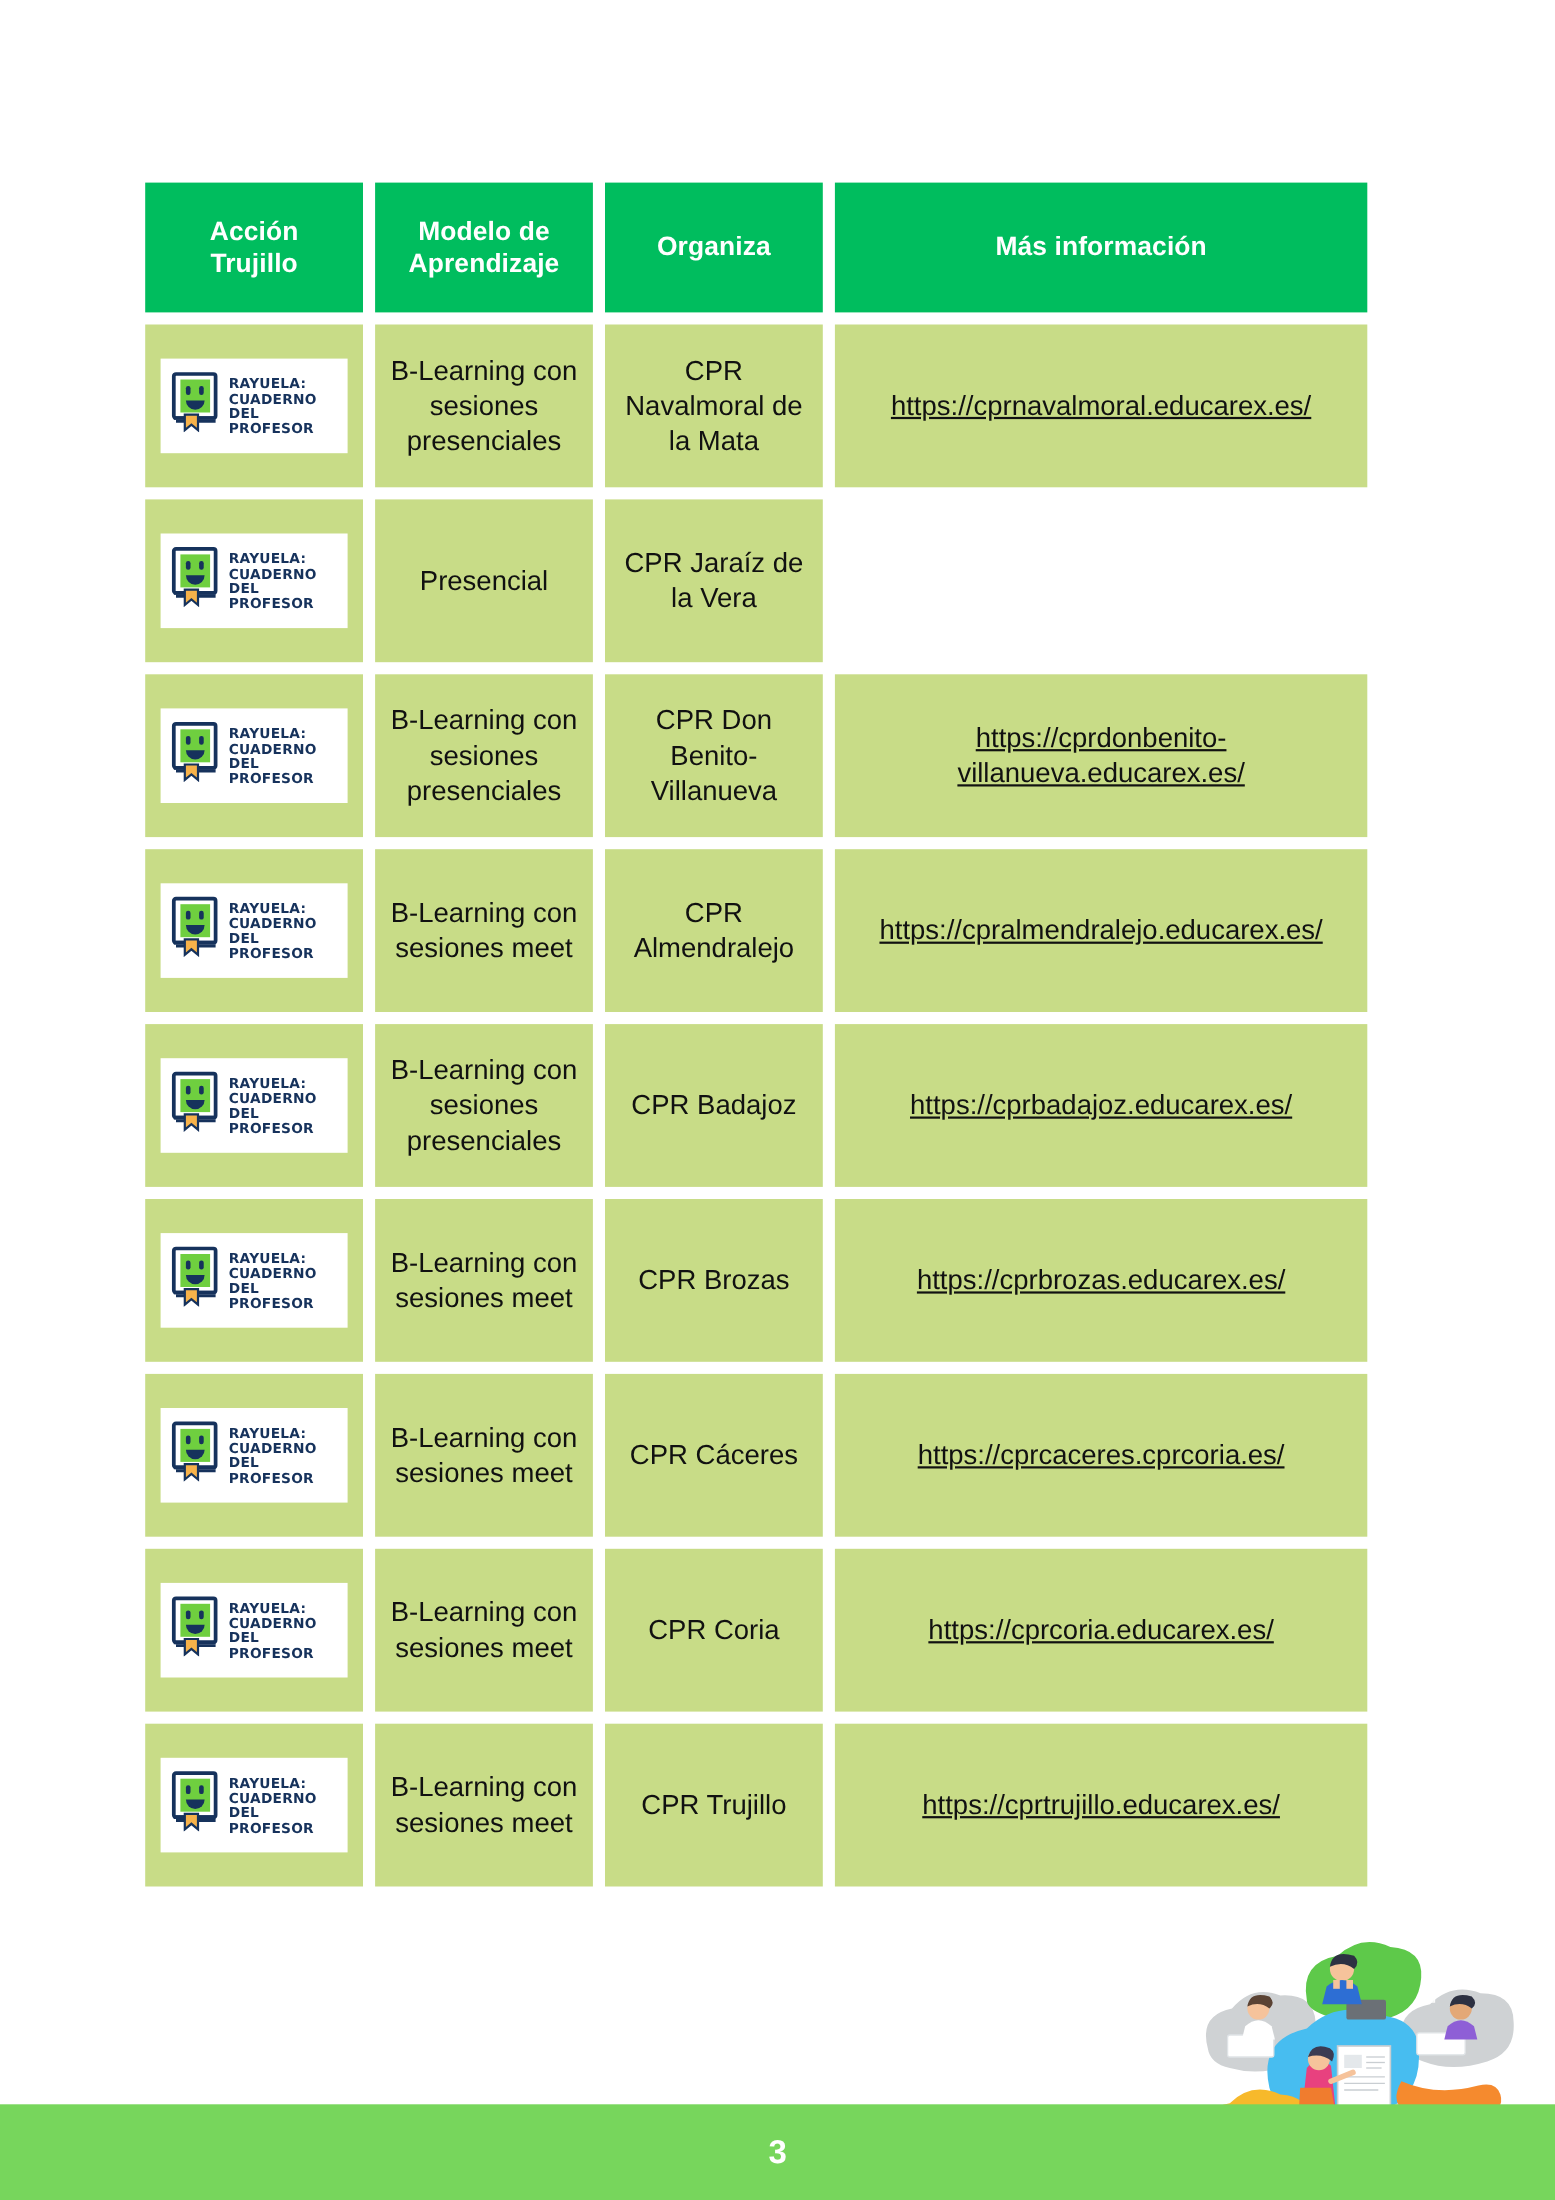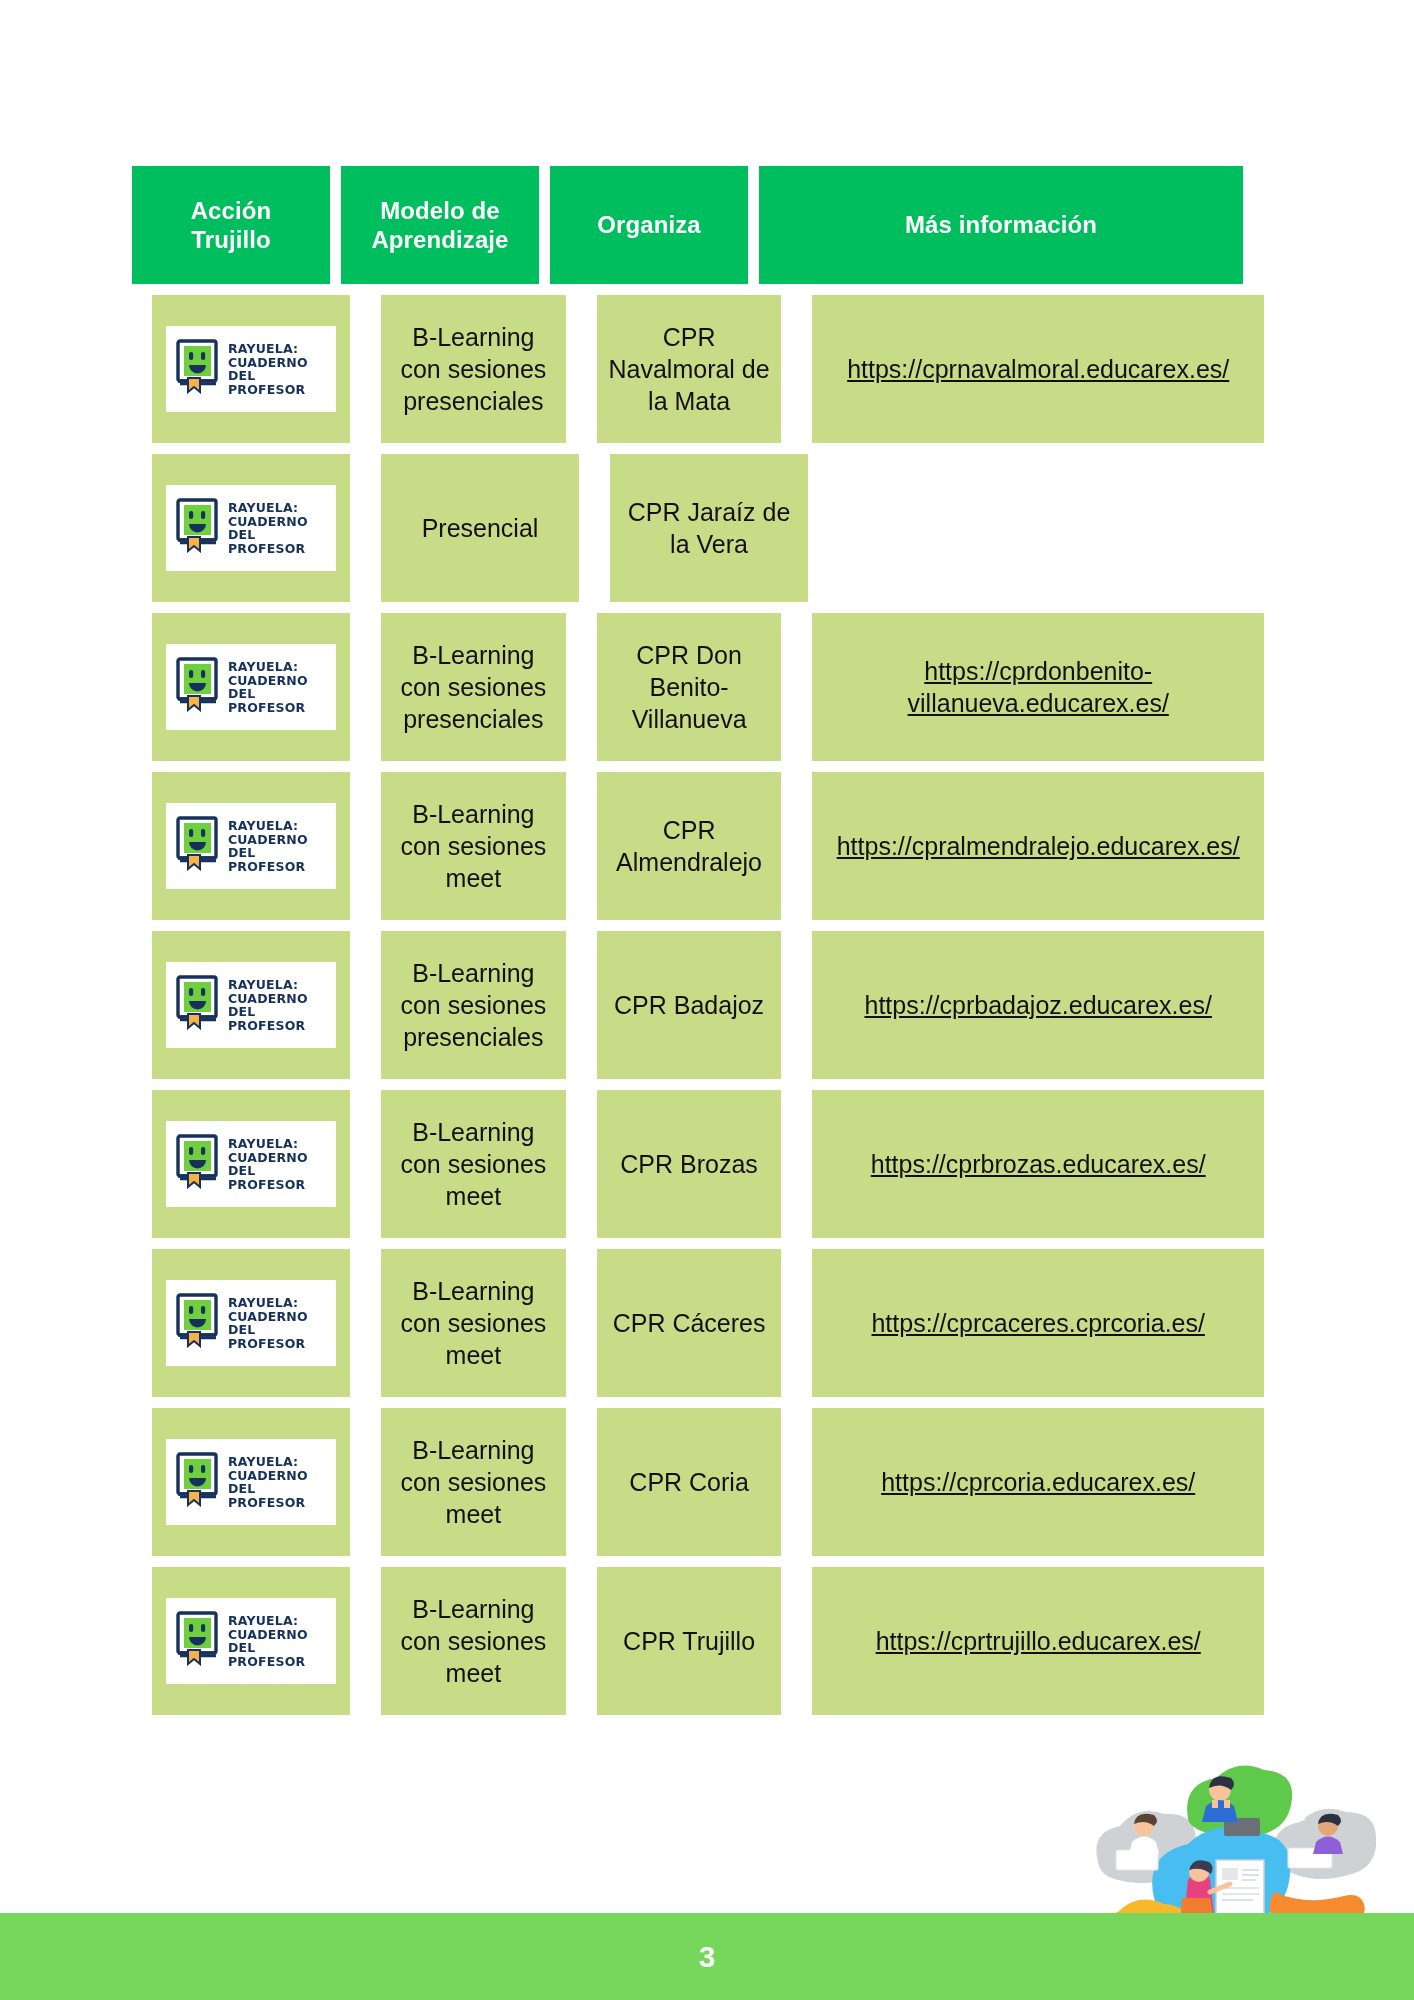--- a/index.html
+++ b/index.html
@@ -53,21 +53,20 @@
   }
   .header-row .cell span { display: block; }
 
   
   .data-row .cell {
     background: #c8dc87;
     height: 148px;
     color: #111111;
     font-size: 25px;
     line-height: 1.28;
-    margin-left: 20px;
   }
   .data-row .cell.logo-cell { padding: 0 14px; }
   .data-row .cell .txt { display: block; padding: 0 10px; }
   .link-text {
     color: #111111;
     text-decoration: underline;
     text-underline-offset: 2px;
     padding: 0 16px;
     word-break: break-word;
   }

